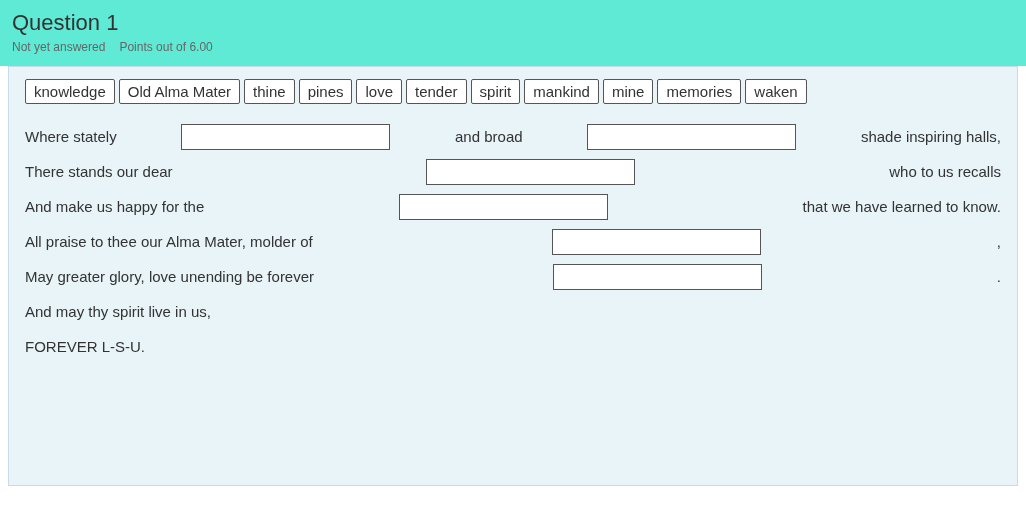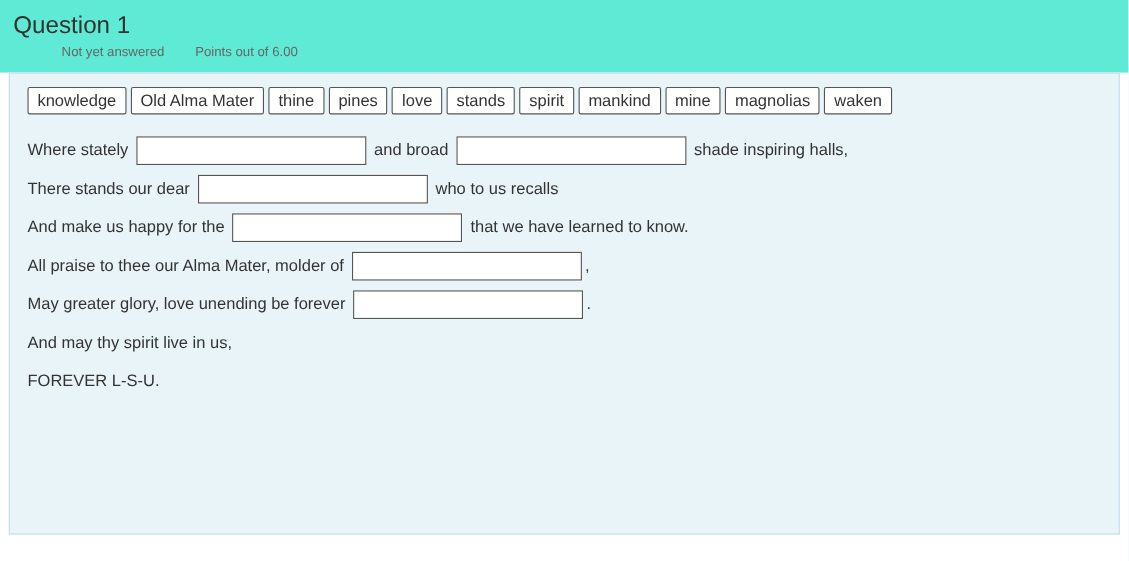--- a/index.html
+++ b/index.html
@@ -16,23 +16,22 @@
     .question-title {
       font-size: 22px;
       font-weight: normal;
       color: #333;
       margin-bottom: 4px;
     }
     .question-meta {
       font-size: 12px;
       color: #666;
       display: flex;
-      gap: 28px;
+      gap: 14px;
       margin-bottom: 8px;
-      margin-left: 44px;
     }
     .question-meta span {
       color: #666;
     }
     .main-content {
       background: #e8f4f8;
       border: 1px solid #c5dde8;
       margin: 0 8px 8px 8px;
       padding: 12px 16px 16px 16px;
       min-height: 420px;
@@ -55,20 +54,21 @@
     }
     .poem-lines {
       line-height: 2.2;
       font-size: 15px;
     }
     .poem-line {
       display: flex;
       align-items: center;
       flex-wrap: wrap;
       margin-bottom: 2px;
+      justify-content: space-between;
     }
     .blank-input {
       border: 1px solid #555;
       background: #fff;
       height: 26px;
       display: inline-block;
       vertical-align: middle;
       margin: 0 3px;
       min-width: 80px;
       font-size: 15px;
@@ -92,25 +92,25 @@
   </div>
 </div>
 
 <div class="main-content">
   <div class="word-bank">
     <span class="word-chip">knowledge</span>
     <span class="word-chip">Old Alma Mater</span>
     <span class="word-chip">thine</span>
     <span class="word-chip">pines</span>
     <span class="word-chip">love</span>
-    <span class="word-chip">stands</span>
+    <span class="word-chip">tender</span>
     <span class="word-chip">spirit</span>
     <span class="word-chip">mankind</span>
     <span class="word-chip">mine</span>
-    <span class="word-chip">magnolias</span>
+    <span class="word-chip">memories</span>
     <span class="word-chip">waken</span>
   </div>
 
   <div class="poem-lines">
 
     <div class="poem-line">
       <span class="text-segment">Where stately&nbsp;</span>
       <input class="blank-input small" type="text" value="" style="">
       <span class="text-segment">&nbsp;and broad&nbsp;</span>
       <input class="blank-input medium" type="text" value="" style="">

